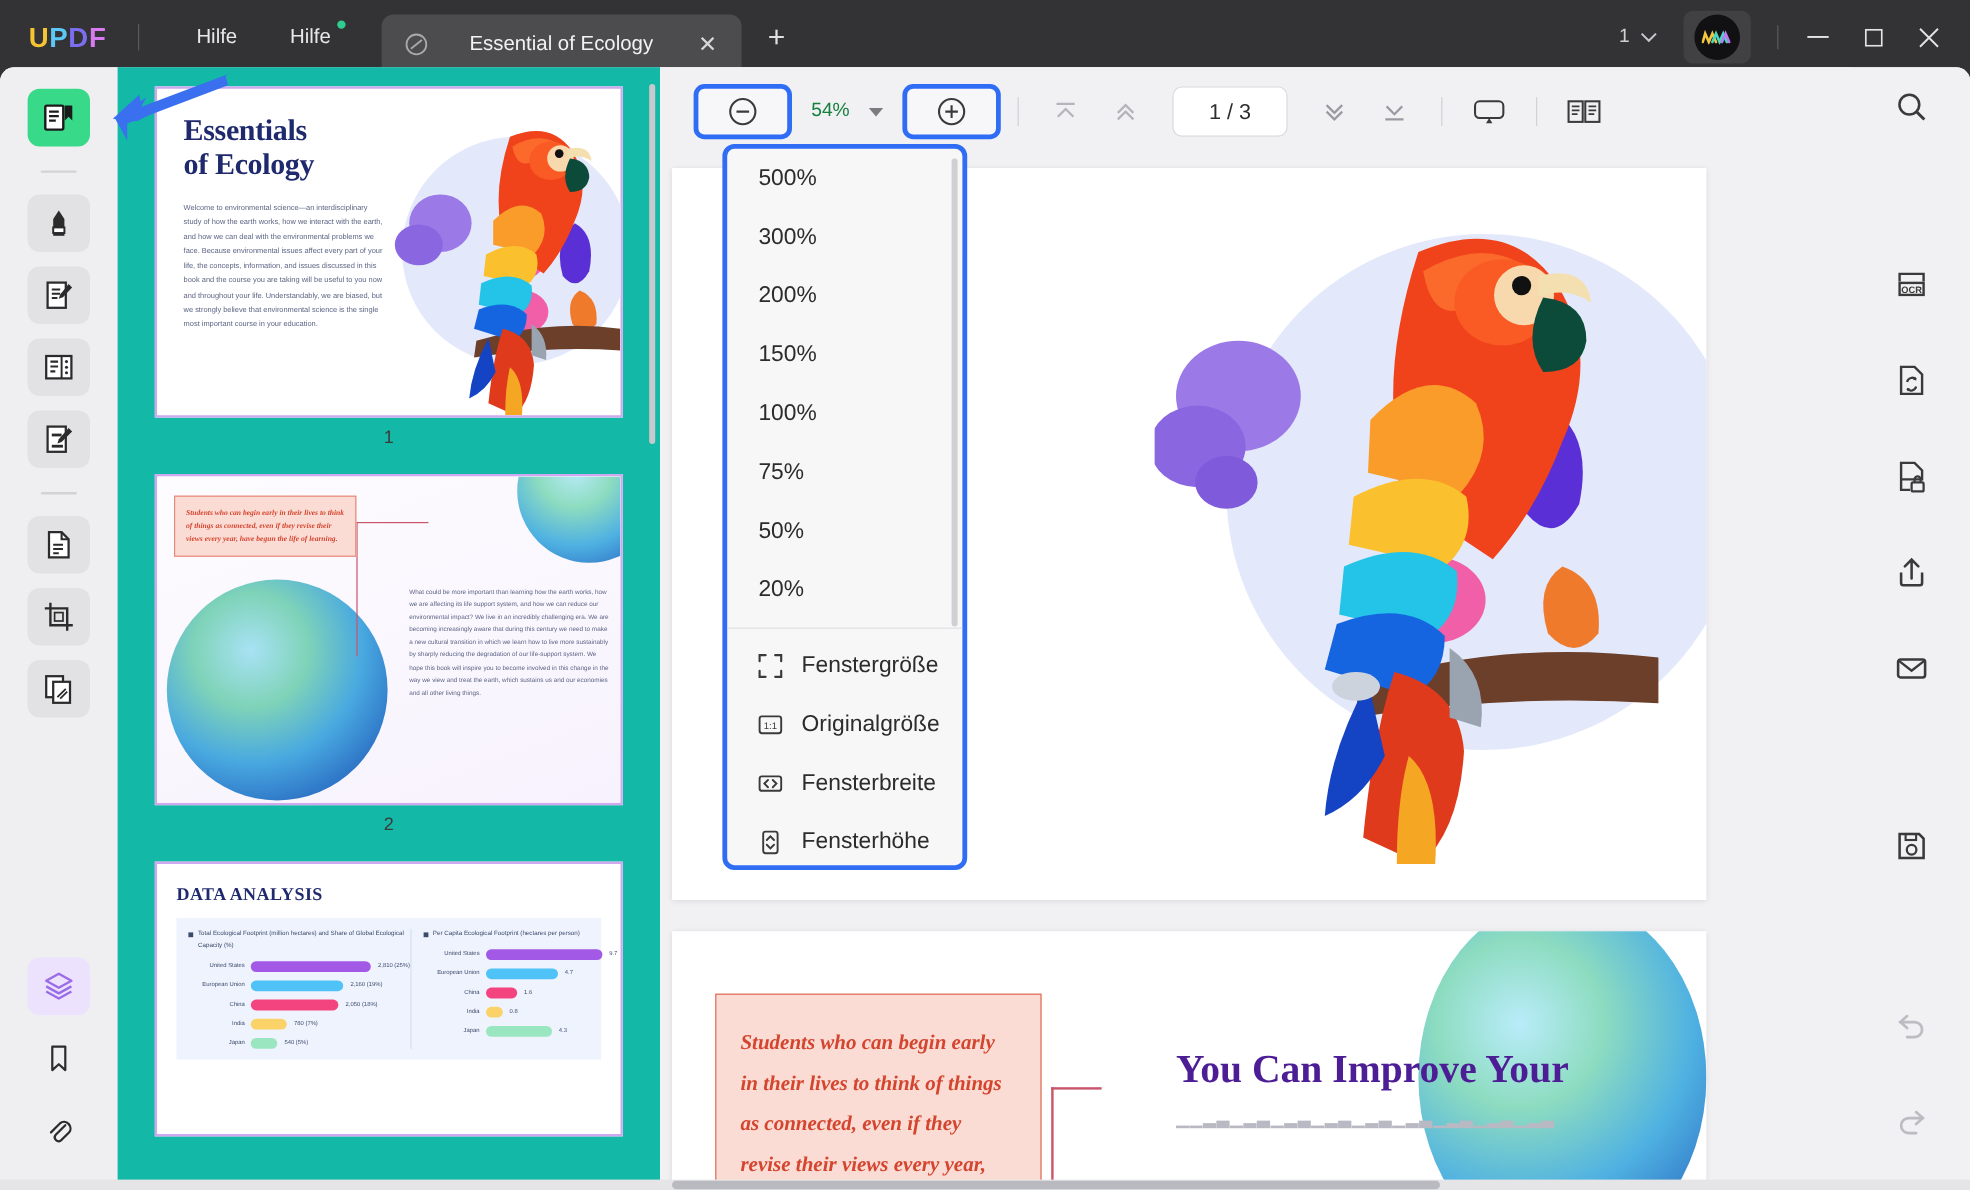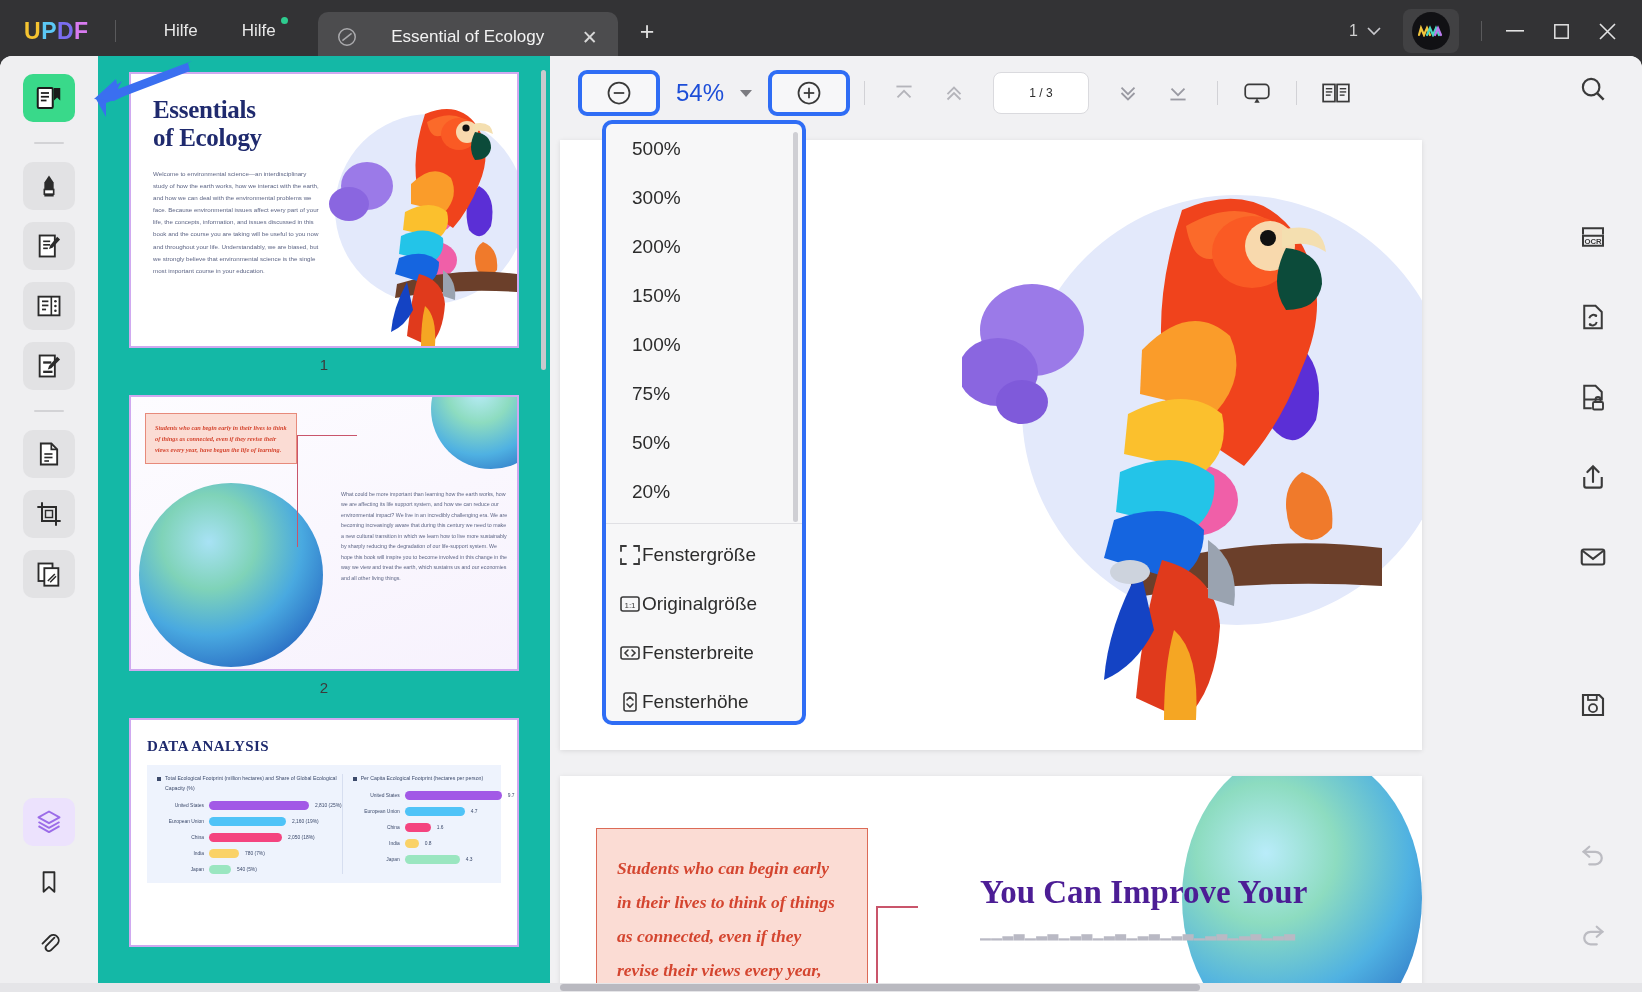--- a/index.html
+++ b/index.html
@@ -133,44 +133,44 @@
     background: #f1f1f3; overflow: hidden;
   }
   .toolbar {
     position: absolute; left: 0; top: 0; right: 0; height: 74px;
     display: flex; align-items: center; background: #f1f1f3;
   }
   .zoom-btn {
     width: 82px; height: 46px; background: #f7f7f9; border: 4px solid #2f6df5;
     border-radius: 9px; display: flex; align-items: center; justify-content: center; cursor: pointer;
   }
-  .zoom-val { font-size: 24px; color: #1d4ed8; margin: 0 16px; cursor: pointer; }
+  .zoom-val { font-size: 16px; color: #15803d; margin: 0 16px; cursor: pointer; }
   .caret-down { width:0;height:0;border-left:6px solid transparent;border-right:6px solid transparent;
                 border-top:7px solid #7b7b80; margin-right: 16px; cursor:pointer;}
   .tb-icon { width: 50px; height: 46px; display: flex; align-items: center; justify-content: center; cursor: pointer; }
   .pagebox {
     width: 96px; height: 42px; background: #fff; border: 1px solid #dadade; border-radius: 8px;
-    display: flex; align-items: center; justify-content: center; font-size: 12px; color: #2d2d2d;
+    display: flex; align-items: center; justify-content: center; font-size: 18px; color: #2d2d2d;
     margin: 0 14px; cursor: pointer;
   }
   .tb-divider { width: 1px; height: 24px; background: #d2d2d6; margin: 0 14px; }
 
   
   .zoom-menu {
     position: absolute; left: 52px; top: 64px; width: 204px; height: 605px;
     background: #f7f7f8; border: 4px solid #2f6df5; border-radius: 10px; z-index: 40;
     overflow: hidden;
   }
   .zm-thumb { position:absolute; right:4px; top: 8px; width: 5px; height: 390px;
               background: #cfcfd4; border-radius: 3px; }
   .zm-item { height: 49px; display: flex; align-items: center; padding-left: 26px;
              font-size: 19px; color: #2c2c2c; cursor: pointer; }
   .zm-sep { height: 1px; background: #e0e0e4; margin: 7px 0 6px; }
-  .zm-opt { height: 49px; display: flex; align-items: center; padding-left: 12px;
-            font-size: 19px; color: #2c2c2c; cursor: pointer; }
+  .zm-opt { height: 49px; display: flex; align-items: center; padding-left: 24px;
+            font-size: 19px; color: #2c2c2c; cursor: pointer; gap: 14px; }
   .zm-icon { width: 24px; height: 24px; flex: none; }
 
   
   .page {
     position: absolute; background: #fff; box-shadow: 0 1px 5px rgba(0,0,0,.10);
   }
   .page1 { left: 10px; top: 84px; width: 862px; height: 610px; }
   .page2 { left: 10px; top: 720px; width: 862px; height: 300px; overflow: hidden; }
 
   .m1-h1 { position:absolute; left: 72px; top: 50px;

